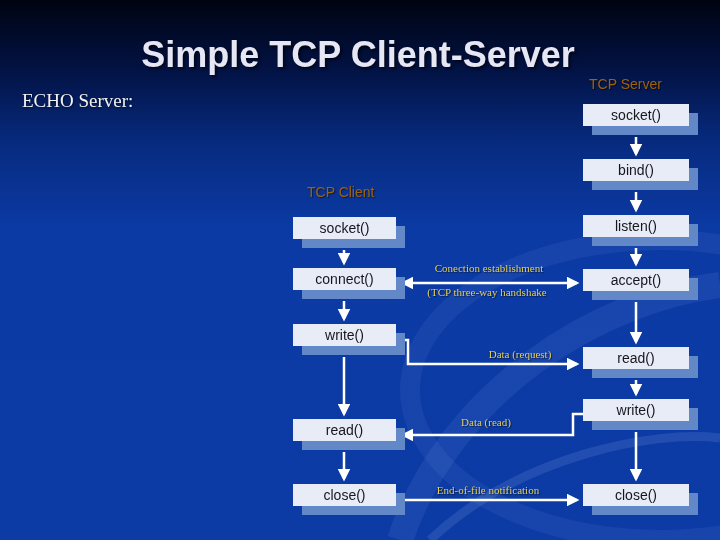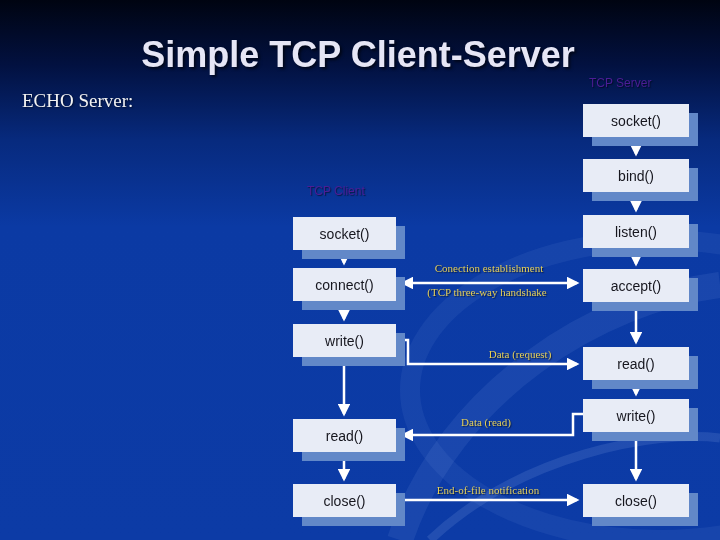--- a/index.html
+++ b/index.html
@@ -22,25 +22,25 @@
   .text-block{position:absolute;left:22px;top:90px;width:252px;z-index:4;color:#f5f5f5;
     font-family:"Liberation Serif",serif;}
   .text-block h2{margin:0 0 15px 0;font-size:19px;font-weight:normal;color:#f3f3f3;
     text-shadow:1px 1px 2px rgba(0,0,0,0.5);}
   .bullet-list{list-style:none;margin:0;padding:0;}
   .bullet-item{display:flex;gap:13px;margin-bottom:10px;font-size:17px;line-height:21px;
     text-shadow:1px 1px 2px rgba(0,0,0,0.5);}
   .bullet-square{width:9px;height:9px;background:#d8a42a;margin-top:6px;flex:none;
     box-shadow:1px 1px 1px rgba(0,0,0,0.5);}
   
-  .col-label{position:absolute;z-index:4;color:#4c1d95;font-size:12px;
+  .col-label{position:absolute;z-index:4;color:#a16207;font-size:14px;
     text-shadow:1px 1px 1px rgba(0,0,0,0.5);}
   #client-label{left:307px;top:184px;}
   #server-label{left:589px;top:76px;}
-  .box{position:absolute;z-index:3;height:33px;background:#e8ecf6;
+  .box{position:absolute;z-index:3;height:22px;background:#e8ecf6;
     box-shadow:9px 9px 0 #6288c8;display:flex;align-items:center;justify-content:center;
     font-size:14px;color:#16161e;}
   .client-box{left:293px;width:103px;}
   .server-box{left:583px;width:106px;}
   #arrows{position:absolute;left:0;top:0;z-index:2;}
   .conn-label{position:absolute;z-index:4;color:#e4ce58;font-size:11px;text-align:center;
     text-shadow:1px 1px 1px rgba(0,0,0,0.55);font-family:Liberation Serif, serif;}
   #lbl-est1{left:398px;top:262px;width:182px;}
   #lbl-est2{left:396px;top:286px;width:182px;}
   #lbl-req{left:408px;top:348px;width:168px;padding-left:28px;}

